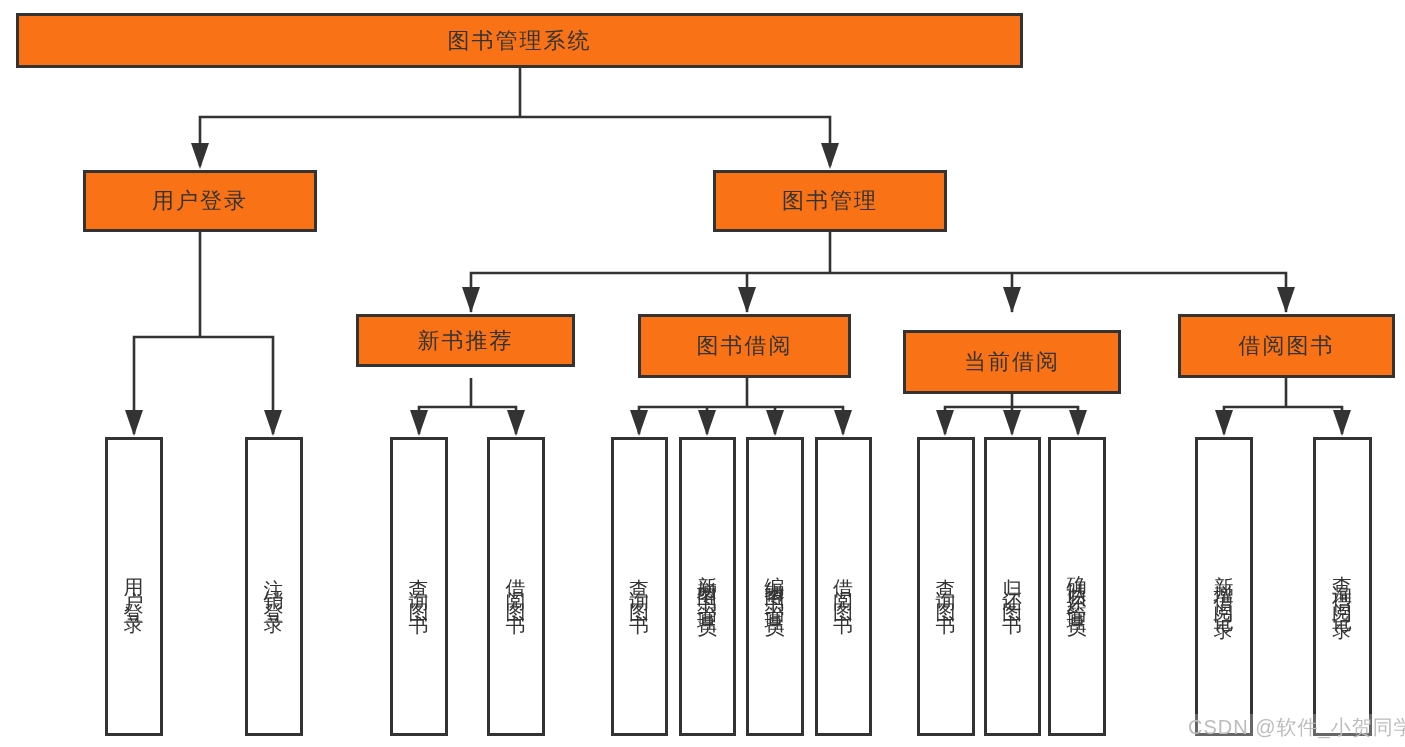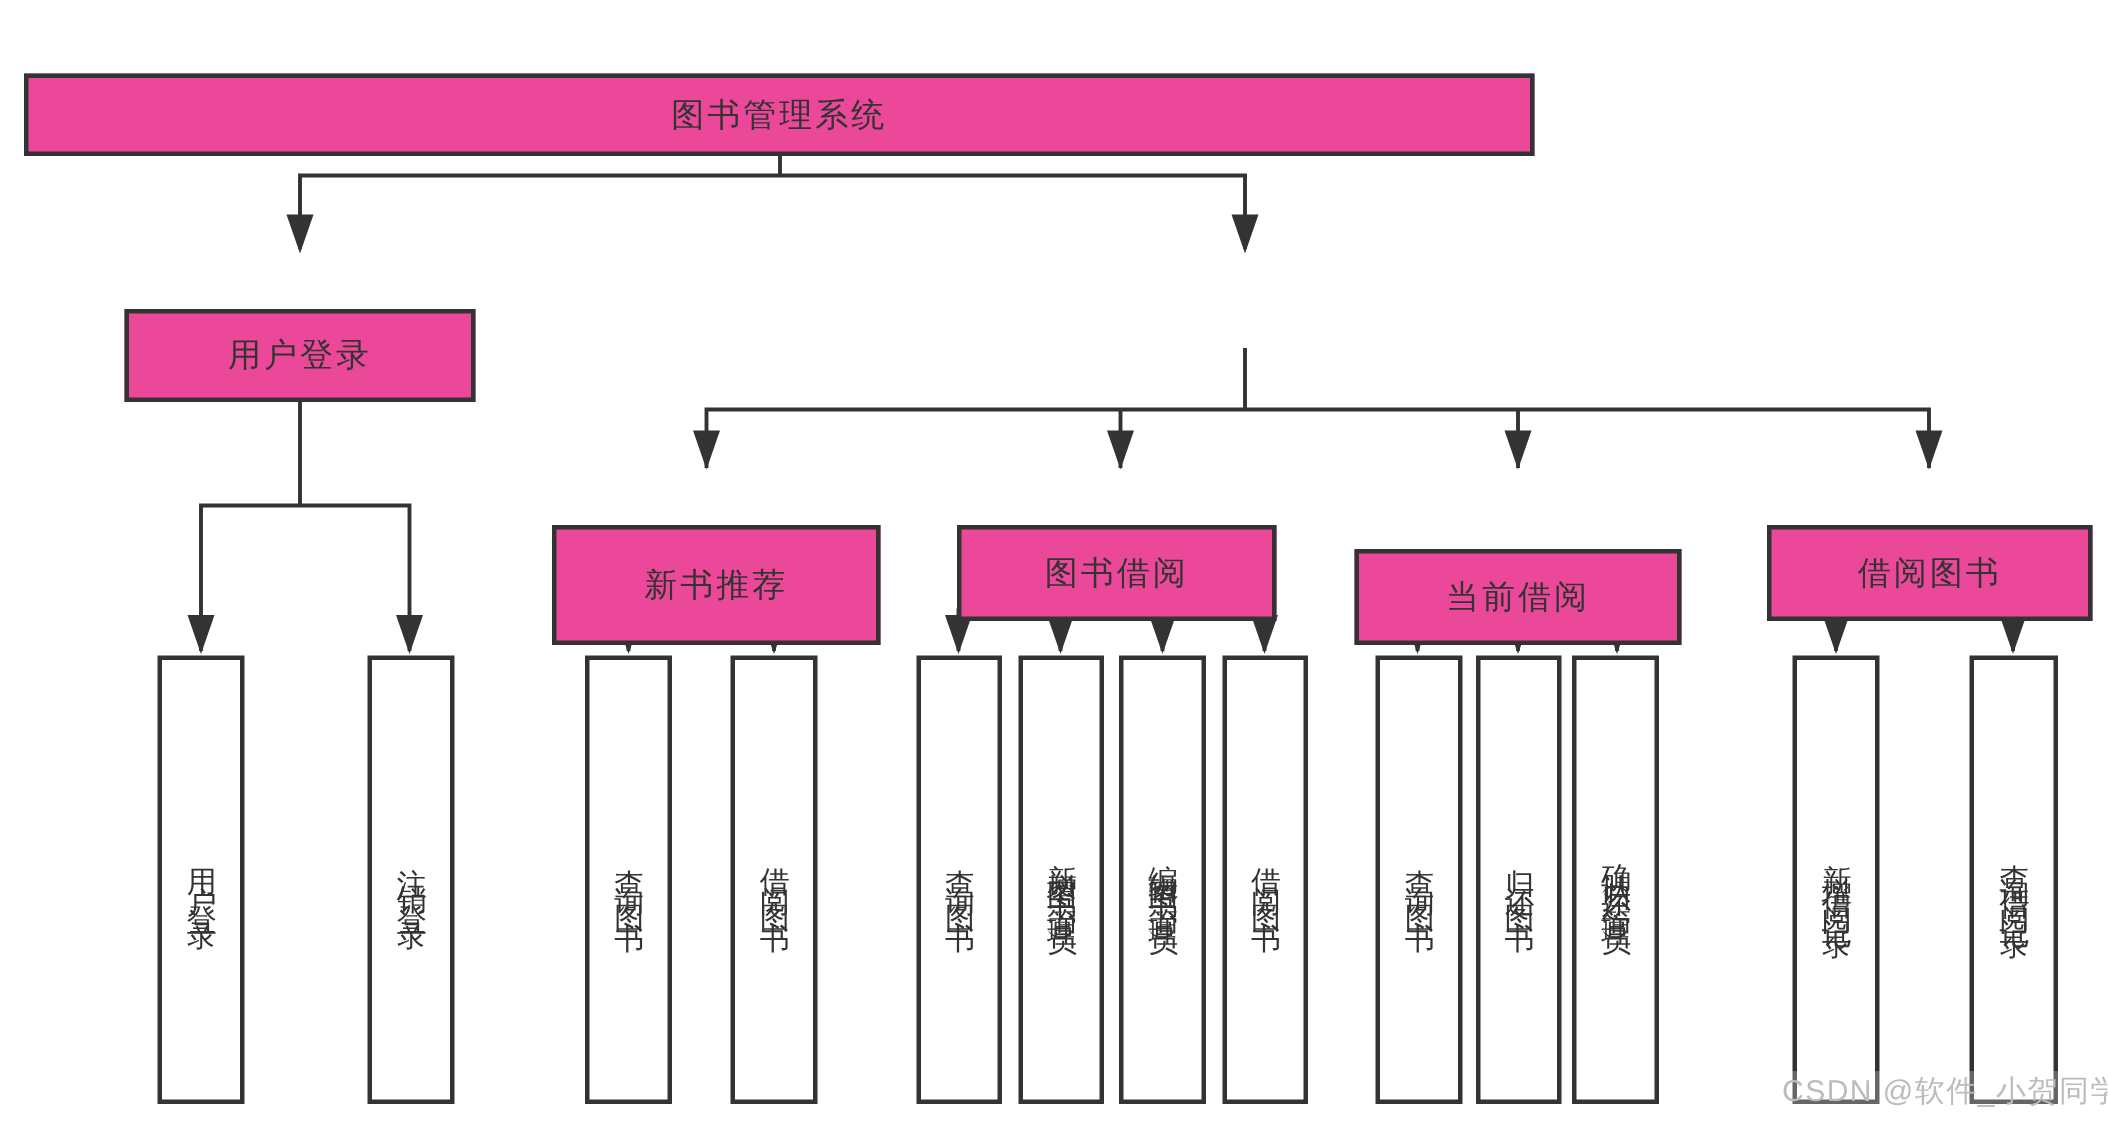--- a/index.html
+++ b/index.html
@@ -9,27 +9,26 @@
     background:#ffffff;
     font-family:"Liberation Sans","DejaVu Sans",sans-serif;
     color:#333333;
     overflow:hidden;
   }
   #connectors{position:absolute;left:0;top:0;width:1405px;height:747px;}
   .node{
     position:absolute;
     box-sizing:border-box;
     border:3px solid #333333;
-    background:#ec4899;
+    background:#f97316;
     display:flex;align-items:center;justify-content:center;
     font-size:22px;
     letter-spacing:2px;
     color:#333333;
     line-height:1;
-    margin-top:36px;
   }
   .leaf{
     position:absolute;
     box-sizing:border-box;
     border:3px solid #333333;
     background:#ffffff;
     top:437px;height:299px;width:58px;
     display:flex;align-items:center;justify-content:center;
     writing-mode:vertical-rl;
     text-orientation:mixed;
@@ -110,22 +109,23 @@
       <polygon points="1069,410 1087,410 1078,436"></polygon>
 
       <polygon points="1215,410 1233,410 1224,436"></polygon>
       <polygon points="1333,410 1351,410 1342,436"></polygon>
     </g>
   </svg>
 
   <div class="node" style="left:16px;top:13px;width:1007px;height:55px;">图书管理系统</div>
 
   <div class="node" style="left:83px;top:170px;width:234px;height:62px;">用户登录</div>
+  <div class="node" style="left:713px;top:170px;width:234px;height:62px;">图书管理</div>
 
-  <div class="node" style="left:368px;top:314px;width:219px;height:80px;font-family:Liberation Serif, serif;">新书推荐</div>
+  <div class="node" style="left:356px;top:314px;width:219px;height:53px;font-family:Liberation Serif, serif;">新书推荐</div>
   <div class="node" style="left:638px;top:314px;width:213px;height:64px;">图书借阅</div>
   <div class="node" style="left:903px;top:330px;width:218px;height:64px;">当前借阅</div>
   <div class="node" style="left:1178px;top:314px;width:217px;height:64px;">借阅图书</div>
 
   <div class="leaf" style="left:105px;">用户登录</div>
   <div class="leaf" style="left:245px;">注销登录</div>
 
   <div class="leaf" style="left:390px;">查询图书</div>
   <div class="leaf" style="left:487px;">借阅图书</div>
 

